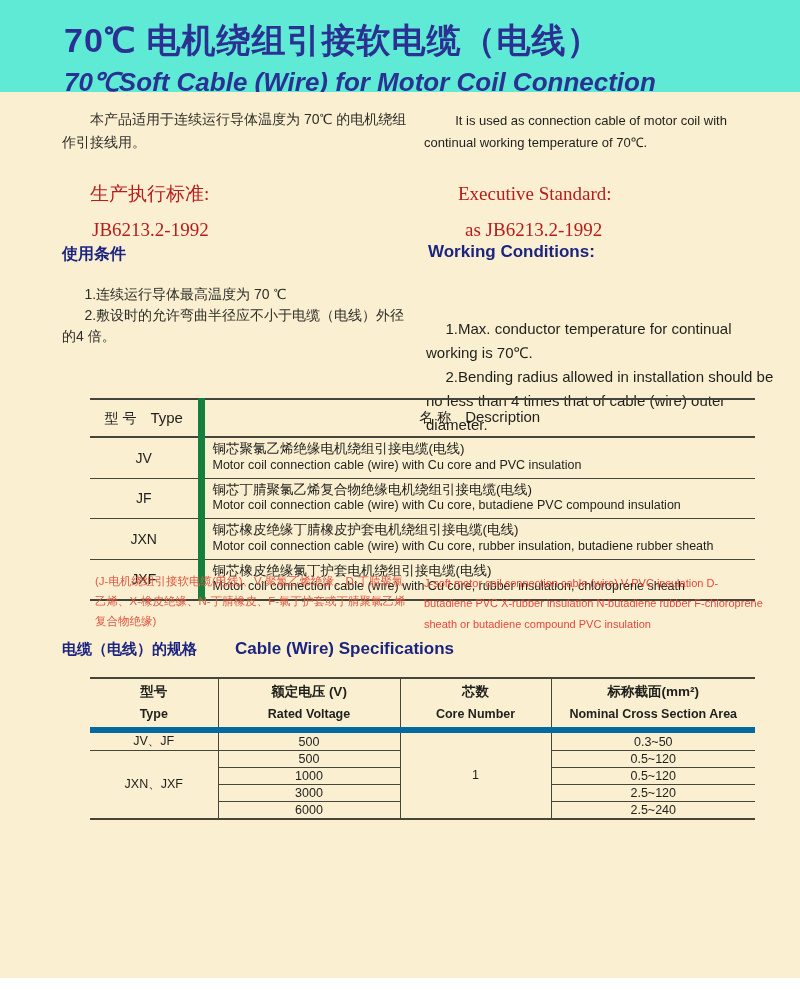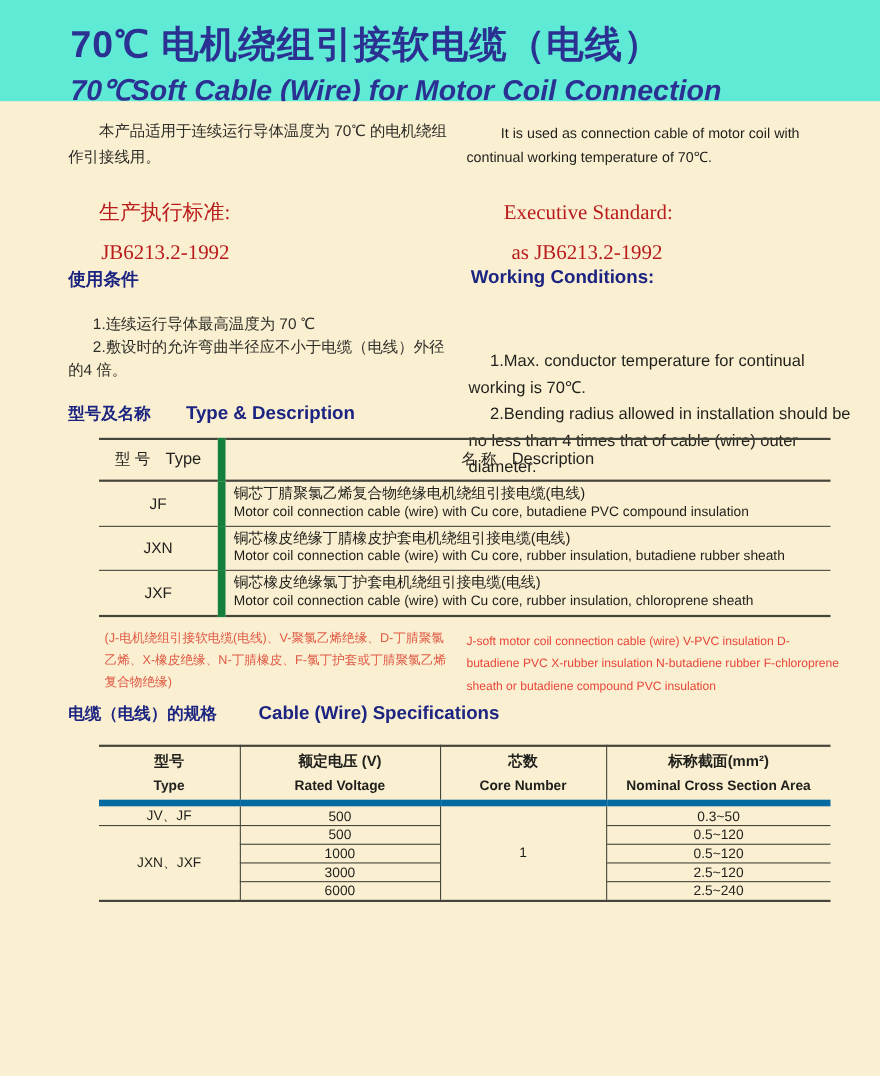--- a/index.html
+++ b/index.html
@@ -107,33 +107,37 @@
 
     <div class="wc-list-cn cn-text">
       <p>1.连续运行导体最高温度为 70 ℃</p>
       <p>2.敷设时的允许弯曲半径应不小于电缆（电线）外径的4 倍。</p>
     </div>
     <div class="wc-list-en en-text">
       <p>1.Max. conductor temperature  for continual working is 70℃.</p>
       <p>2.Bending radius allowed in installation should be no less than 4 times that of cable (wire) outer diameter.</p>
     </div>
 
-    <div class="sec-head sec1">
-      <span class="cn">型号及名称</span><span class="en">Type &amp; Description</span>
-    </div>
 
     <table class="t1">
       <tbody>
           <tr>
         <th class="c1">
           <span class="h-cn">型 号</span><span class="h-en">Type</span>
         </th>
         <th class="c2" style="text-align:center;">
           <span class="h-cn">名 称</span><span class="h-en">Description</span>
         </th>
+      </tr>
+      <tr>
+        <td class="c1">JV</td>
+        <td class="c2">
+          <div class="desc-cn">铜芯聚氯乙烯绝缘电机绕组引接电缆(电线)</div>
+          <div class="desc-en">Motor coil connection cable (wire) with Cu core and PVC insulation</div>
+        </td>
       </tr>
       <tr>
         <td class="c1">JF</td>
         <td class="c2">
           <div class="desc-cn">铜芯丁腈聚氯乙烯复合物绝缘电机绕组引接电缆(电线)</div>
           <div class="desc-en">Motor coil connection cable (wire) with Cu core, butadiene PVC compound insulation</div>
         </td>
       </tr>
       <tr>
         <td class="c1">JXN</td>

